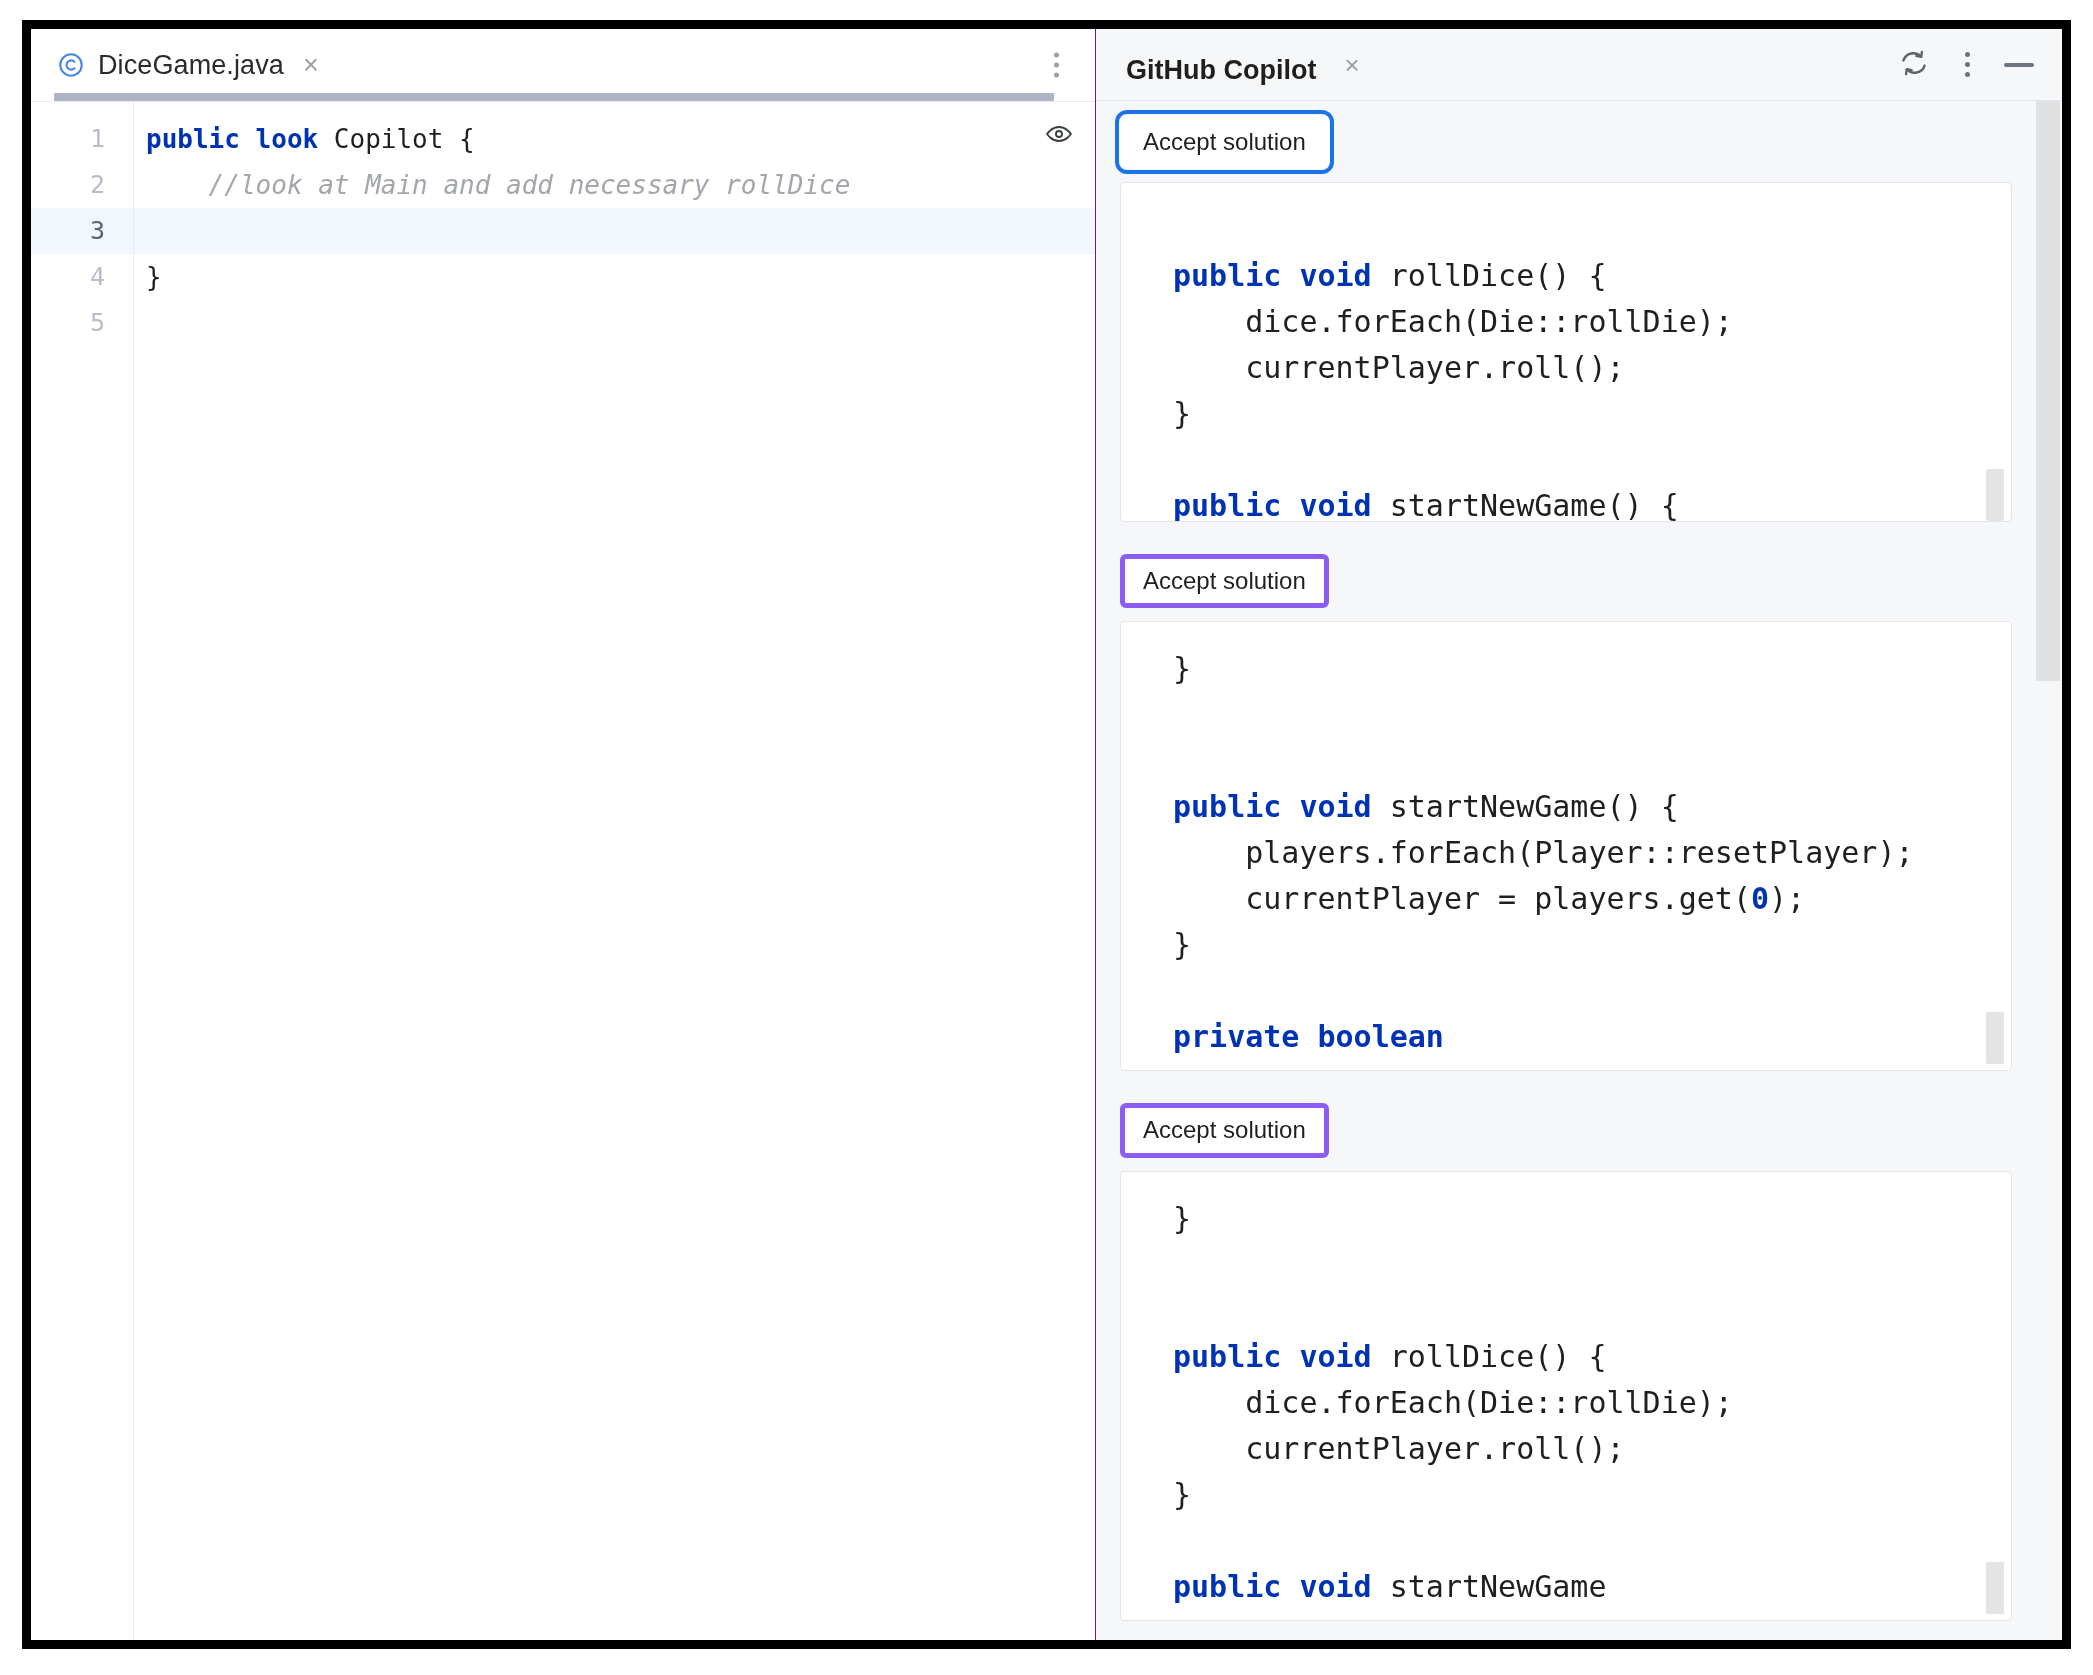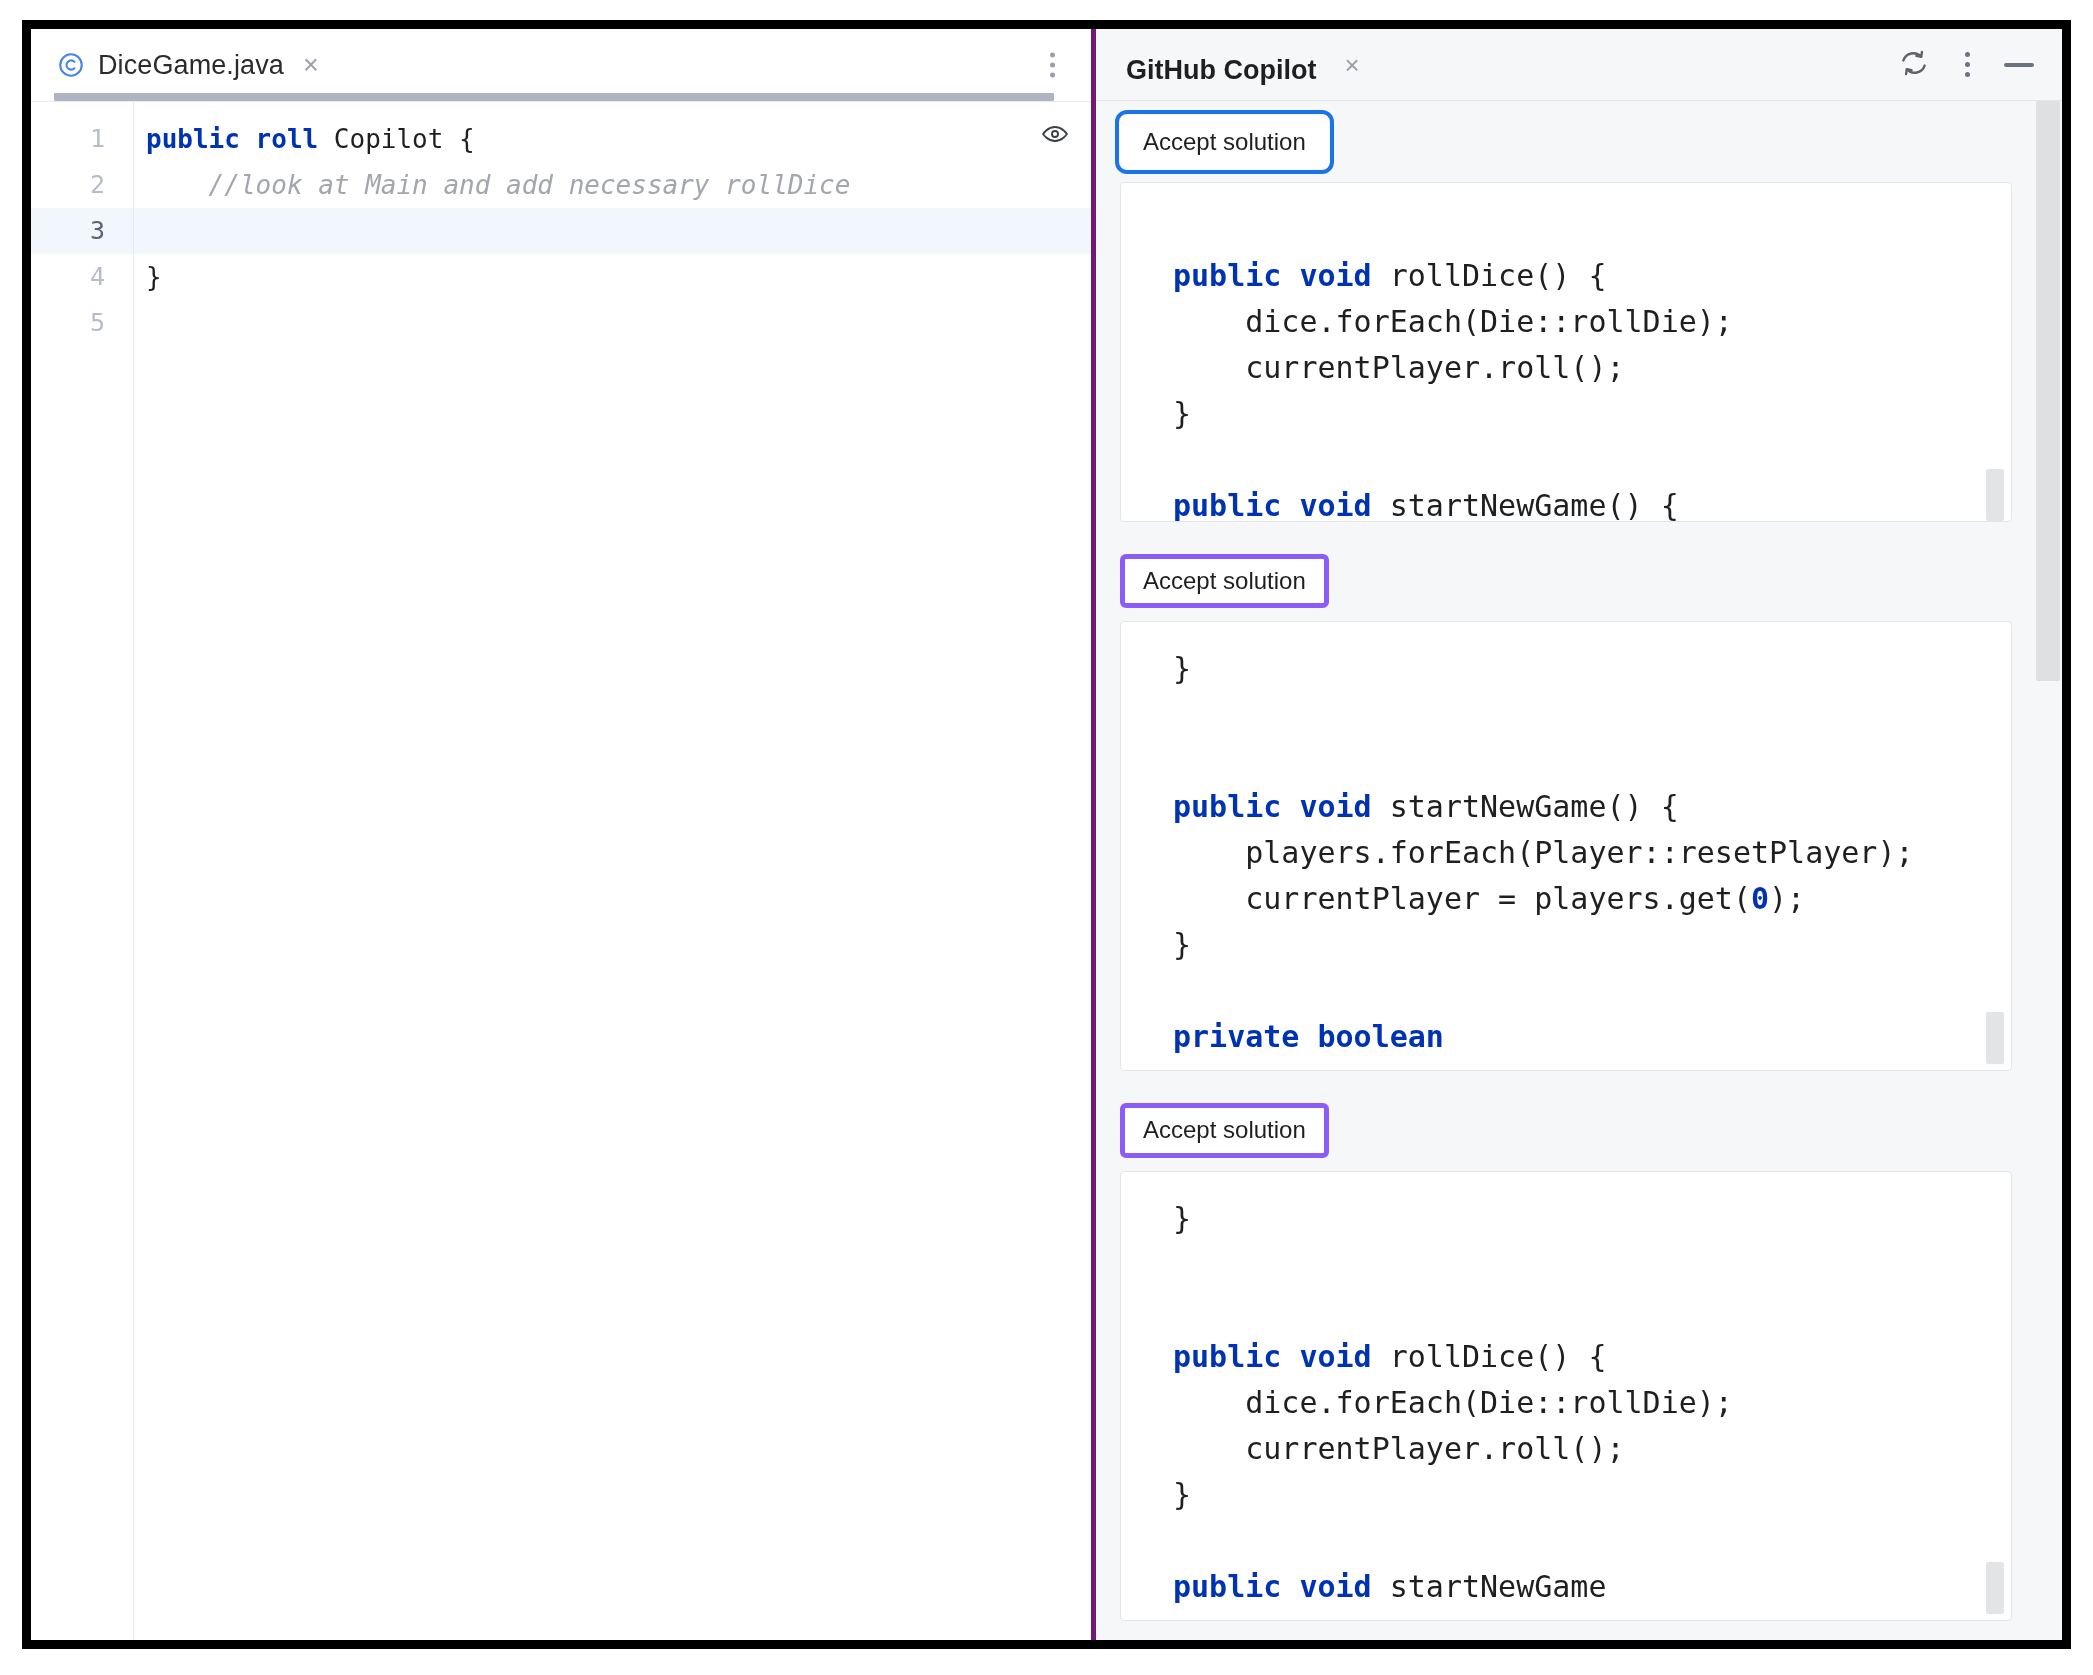--- a/index.html
+++ b/index.html
@@ -35,21 +35,21 @@
   }
 
   
   .editor-pane {
     position: relative;
     width: 1065px;
     height: 100%;
     background: #ffffff;
     display: flex;
     flex-direction: column;
-    border-right: 5px solid #701a75;
+    border-right: 1px solid #701a75;
     box-sizing: border-box;
   }
   .editor-tabbar {
     position: relative;
     height: 72px;
     min-height: 72px;
     background: #ffffff;
     display: flex;
     align-items: center;
     padding-left: 26px;
@@ -342,21 +342,21 @@
             <div class="gutter-line">4</div>
             <div class="gutter-line">5</div>
           </div>
       <div class="code-area" id="code-area">
         <span class="eye-icon">
           <svg width="28" height="28" viewBox="0 0 24 24" aria-hidden="true">
             <path d="M1.8 12s3.8-6 10.2-6 10.2 6 10.2 6-3.8 6-10.2 6S1.8 12 1.8 12z" fill="none" stroke="#3c4043" stroke-width="1.6"></path>
             <circle cx="12" cy="12" r="2.6" fill="none" stroke="#3c4043" stroke-width="1.6"></circle>
           </svg>
         </span>
-      <div class="code-line"><span class="kw">public roll </span><span>Copilot {</span></div>
+      <div class="code-line"><span class="kw">public look </span><span>Copilot {</span></div>
             <div class="code-line"><span class="cmt">    //look at Main and add necessary rollDice</span></div>
             <div class="code-line active"><span></span>&nbsp;</div>
             <div class="code-line"><span>}</span></div>
             <div class="code-line"><span></span>&nbsp;</div>
           </div>
     </div>
   </div>
 
   <div class="copilot-pane">
 

